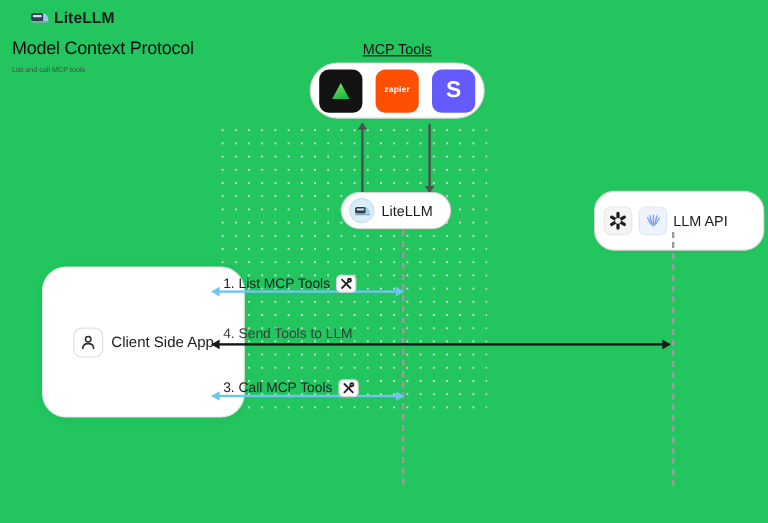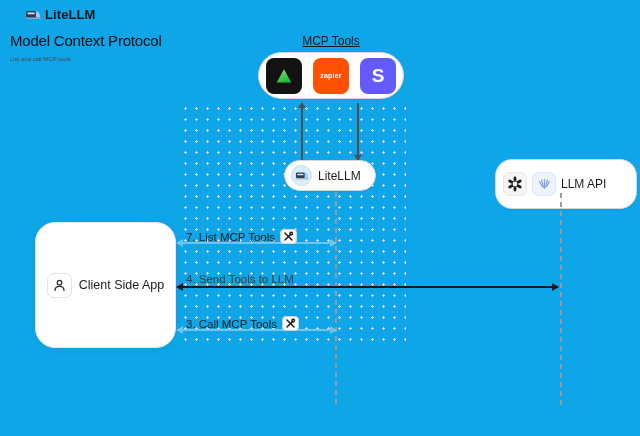--- a/index.html
+++ b/index.html
@@ -1,18 +1,18 @@
 <!DOCTYPE html>
 <html><head>
 <meta charset="utf-8">
 <style>
   * { margin:0; padding:0; box-sizing:border-box; }
   html,body { width:640px; height:436px; overflow:hidden; }
   body { font-family:"Liberation Sans", sans-serif; background:#fafafa; }
-  .canvas { position:relative; width:640px; height:436px; background:#0ea5e9; }
+  .canvas { position:relative; width:640px; height:436px; background:#22c55e; }
 
   
   .dotgrid { position:absolute; left:180px; top:103px; width:226px; height:238px;
     background-image:radial-gradient(#d7d7d7 1px, transparent 1.1px);
     background-size:11px 11px; }
 
   
   .brand { position:absolute; left:25px; top:7px; display:flex; align-items:center; gap:4px; }
   .brand-text { font-size:13px; font-weight:600; color:#1b1b1b; letter-spacing:.1px; }
   .title { position:absolute; left:10px; top:32px; font-size:15px; font-weight:400; color:#0e0e0e; letter-spacing:-.2px; }
@@ -32,21 +32,21 @@
   .litellm-pill { left:284px; top:160px; width:92px; height:31px; border-radius:16px; padding-left:6px; gap:6px; }
   .circle-ico { width:21px; height:21px; border-radius:50%; background:#d9edf9; border:1px solid #c3dff0;
                 display:flex; align-items:center; justify-content:center; }
   .node-label { font-size:12px; color:#1c1c1c; font-weight:500; }
 
   .llm-pill { left:495px; top:159px; width:142px; height:50px; border-radius:17px; padding-left:7px; gap:5px; }
   .mini-sq { width:24px; height:24px; border-radius:6px; display:flex; align-items:center; justify-content:center; }
   .sq-openai { background:#f4f4f2; border:1px solid #e8e8e4; }
   .sq-bluellm { background:#eef3fb; border:1px solid #dde7f5; }
 
-  .client-box { left:35px; top:222px; width:141px; height:126px; border-radius:20px; border:1px solid #e6e6e6;
+  .client-box { left:35px; top:222px; width:169px; height:126px; border-radius:20px; border:1px solid #e6e6e6;
                 justify-content:center; gap:7px; box-shadow:0 2px 10px rgba(0,0,0,.04); }
   .person-sq { width:25px; height:25px; border-radius:7px; border:1px solid #e2e2e2; background:#fff;
                display:flex; align-items:center; justify-content:center; }
   .client-label { font-size:12.5px; color:#1c1c1c; font-weight:500; }
 
   
   .v-arrow { position:absolute; width:1.5px; background:#4f4f4f; }
   .v-up { left:301px; top:103px; height:57px; }
   .v-up::before { content:""; position:absolute; top:-1px; left:-3.2px;
     border-left:4px solid transparent; border-right:4px solid transparent; border-bottom:6px solid #4f4f4f; }
@@ -188,21 +188,21 @@
       </svg>
     </span>
     <span class="client-label">Client Side App</span>
   </div>
 
   <div class="lifeline life-litellm"></div>
   <div class="lifeline life-llmapi"></div>
 
   <div class="h-line msg1" style="color: rgb(110, 198, 238);"></div>
   <div class="msg-label lbl1">
-    <span>7. List MCP Tools</span>
+    <span>1. List MCP Tools</span>
     <span class="tools-badge">
       <svg width="11" height="11" viewBox="0 0 11 11">
           <use href="#tools-glyph"></use>
         </svg>
     </span>
   </div>
 
   <div class="h-line msg2" style="color: rgb(26, 26, 26);"></div>
   <div class="msg-label lbl2">
     <span>4. Send Tools to LLM</span>

